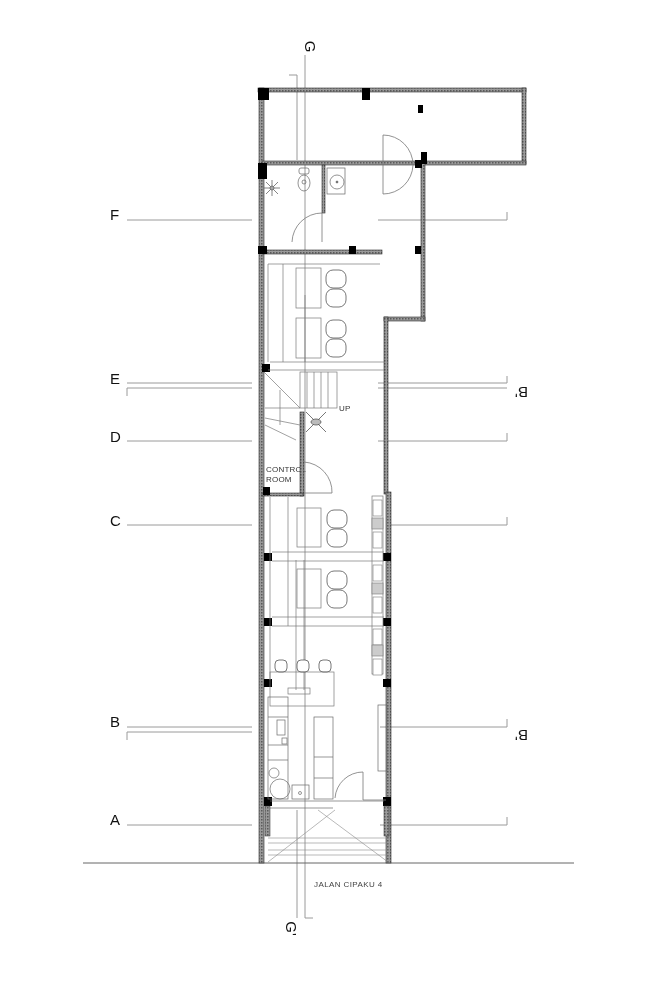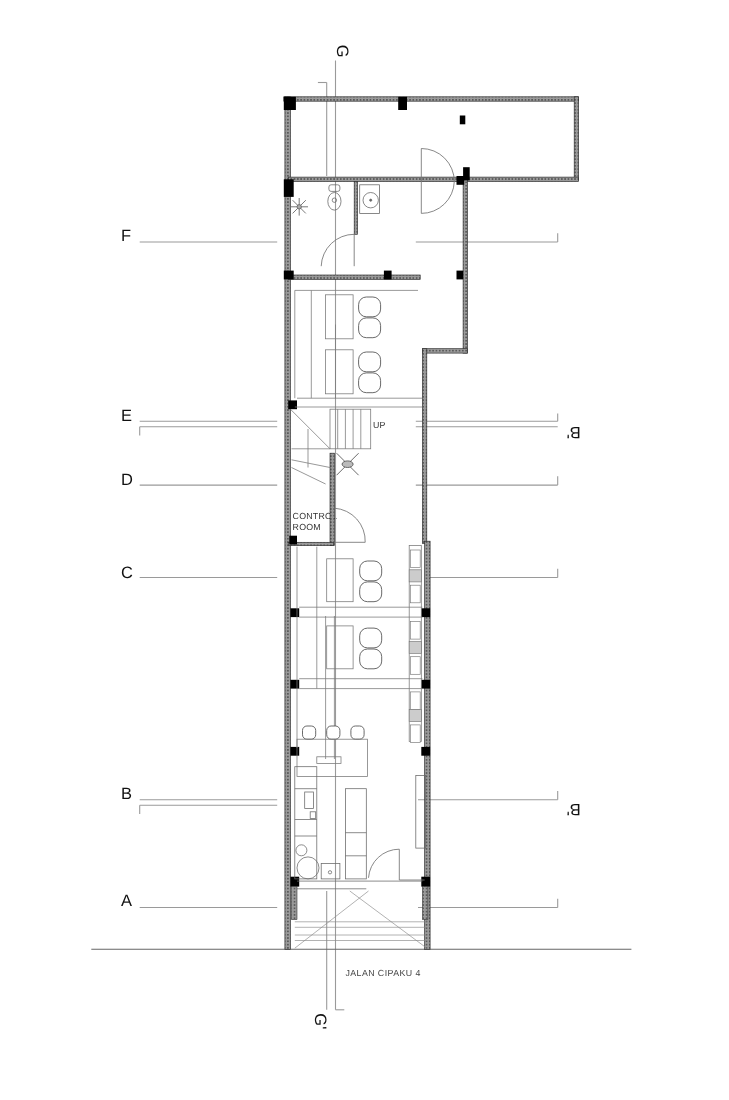--- a/index.html
+++ b/index.html
@@ -29,21 +29,21 @@
 
 <div class="sec-label rot-cw" style="left:305px; top:38px;">G</div>
 <div class="sec-label rot-cw" style="left:284px; top:920px;">G'</div>
 <div class="sec-label rot180" style="left:515px; top:384px;">B'</div>
 <div class="sec-label rot180" style="left:515px; top:727px;">B'</div>
 
 <div class="small-txt" style="left:266px; top:465px;">
   <div>CONTROL</div>
   <div>ROOM</div>
 </div>
-<div class="small-txt" style="left:339px; top:382px;">UP</div>
+<div class="small-txt" style="left:339px; top:404px;">UP</div>
 
 <div class="street" style="left:314px; top:880px;">JALAN CIPAKU 4</div>
 
 <svg width="663" height="1000" viewBox="0 0 663 1000">
   <defs>
     <pattern id="hatch" width="3" height="3" patternUnits="userSpaceOnUse">
       <rect width="3" height="3" fill="#9a9a9a"></rect>
       <rect width="1.5" height="1.5" fill="#5a5a5a"></rect>
     </pattern>
   </defs>

